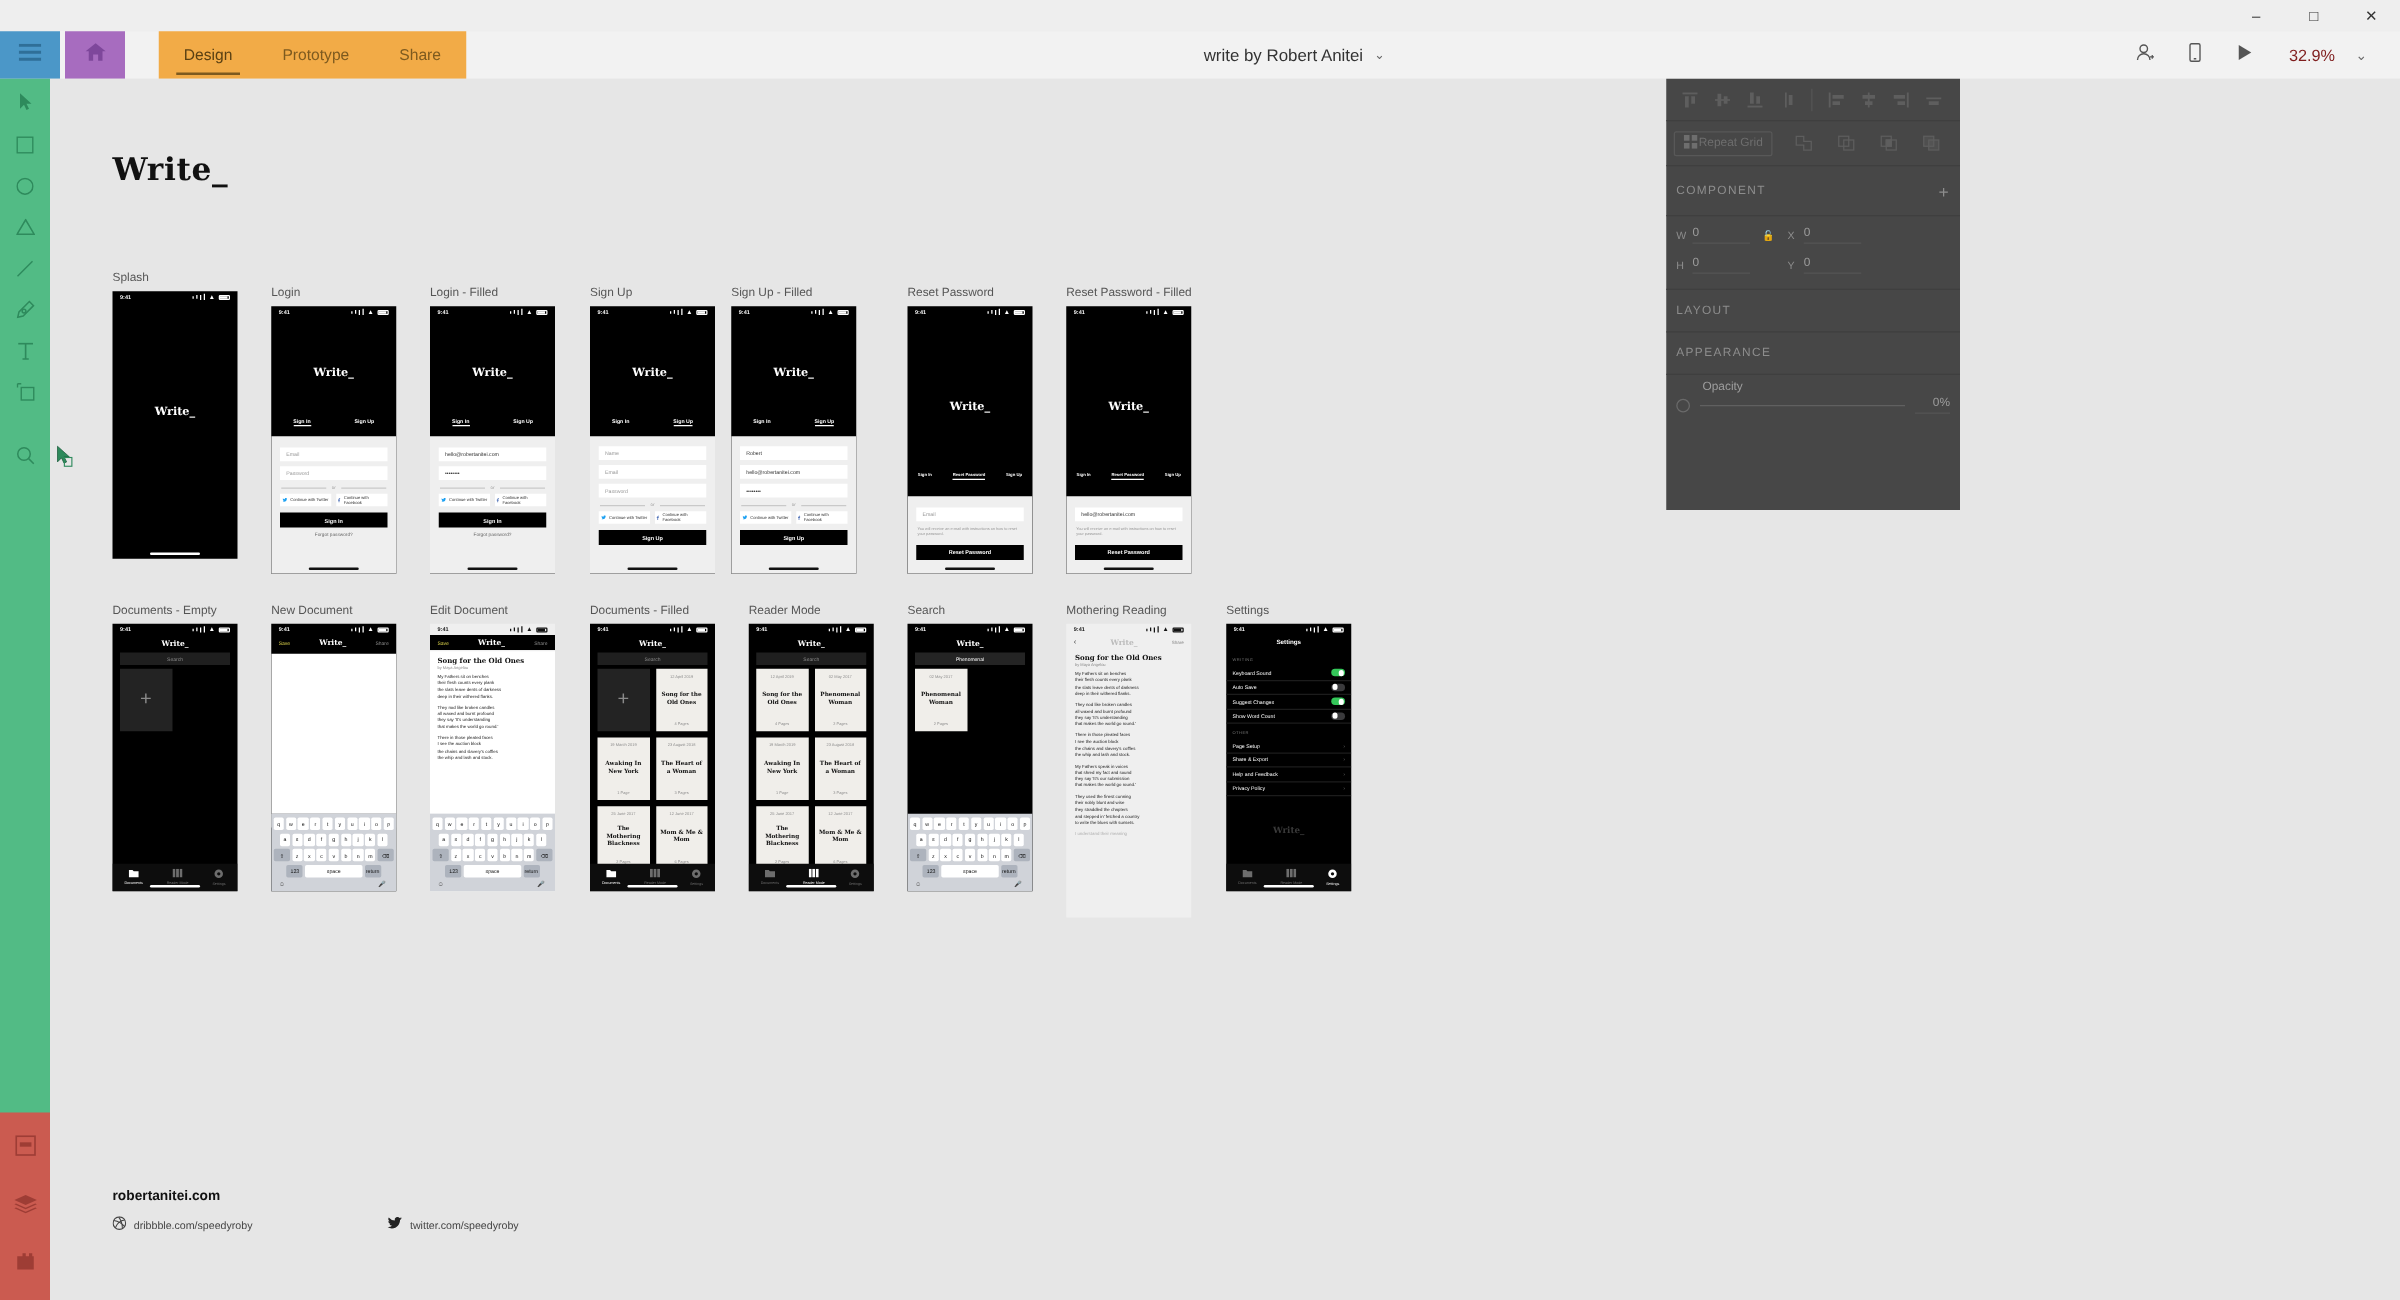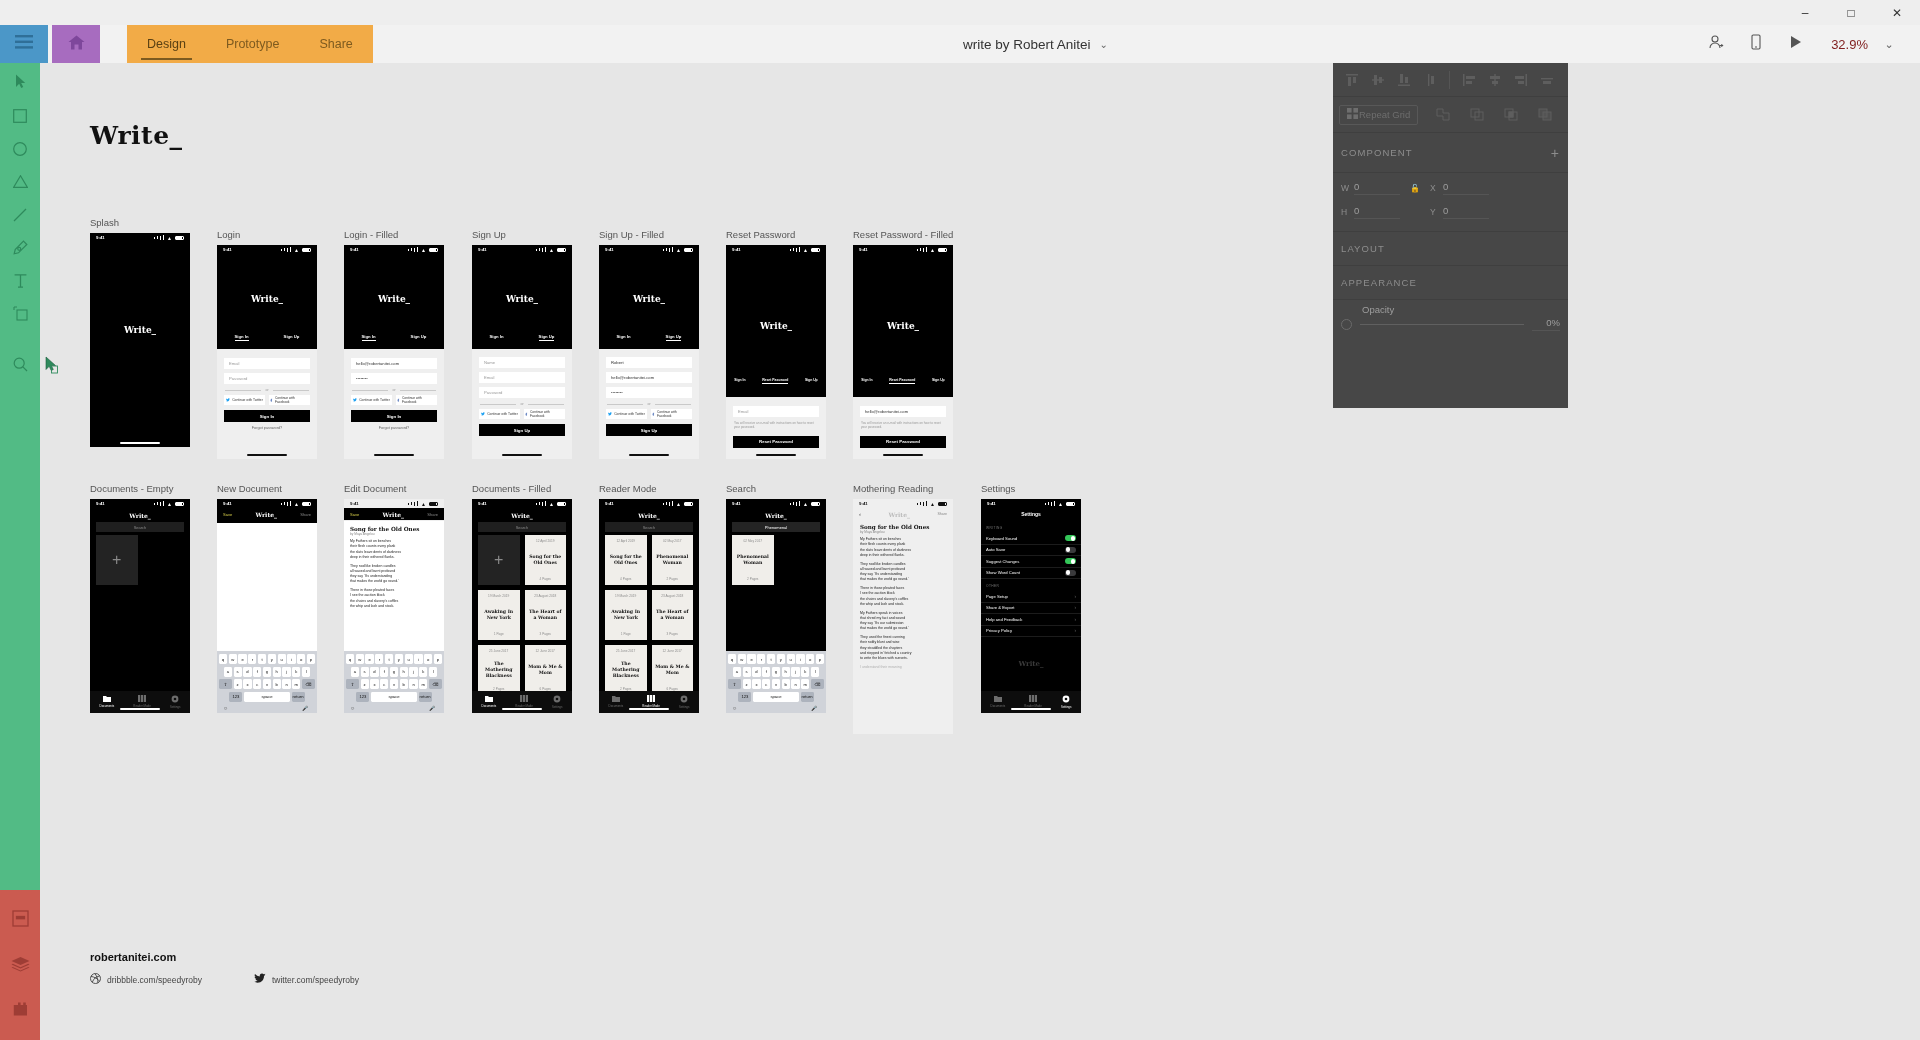--- a/index.html
+++ b/index.html
@@ -197,21 +197,21 @@
   .setsec { font-size:3.2px; color:#777; padding:5px 5px 3px; letter-spacing:0.4px; }
   .sw { width:11px; height:6px; border-radius:3px; background:#3a3a3c; position:relative; }
   .sw i { position:absolute; top:0.6px; left:0.6px; width:4.8px; height:4.8px; border-radius:50%; background:#fff; }
   .sw.on { background:#34c759; }
   .sw.on i { left:5.6px; }
   .chev { color:#6a6a6a; font-size:4.5px; }
 
   
   .credits { position:absolute; left:50px; top:888px; }
   .credits .site { font-size:11px; font-weight:bold; color:#111; }
-  .credits .links { display:flex; gap:52px; margin-top:10px; }
+  .credits .links { display:flex; gap:108px; margin-top:10px; }
   .credits .lk { display:flex; align-items:center; gap:6px; font-size:8.5px; color:#444; }
 
   
   .rpanel {
     position:absolute; top:63px; left:1333px; width:587px; height:977px;
     background:#e6e6e6;
   }
   .rp-inner {
     position:absolute; top:0; left:0; width:235px; height:345px;
     background:#474747;
@@ -582,21 +582,21 @@
               </svg>
               <span>Continue with Facebook</span>
             </div>
         </div>
         <div class="cta">Sign Up</div>
       </div>
       <div class="homebar"></div>
     </div>
   </div>
 
-  <div class="ab" style="left:559px; top:166px;">
+  <div class="ab" style="left:545px; top:166px;">
     <div class="ab-label">Sign Up - Filled</div>
     <div class="phone" style="width:100px;height:214px;">
       <div class="status">
         <span>9:41</span>
         <span class="sigs">
             <span class="bar" style="height:2px"></span>
             <span class="bar" style="height:3px"></span>
             <span class="bar" style="height:4px"></span>
             <span class="bar" style="height:5px"></span>
             <span class="wifi" style="margin:0 1.5px">▲</span>

